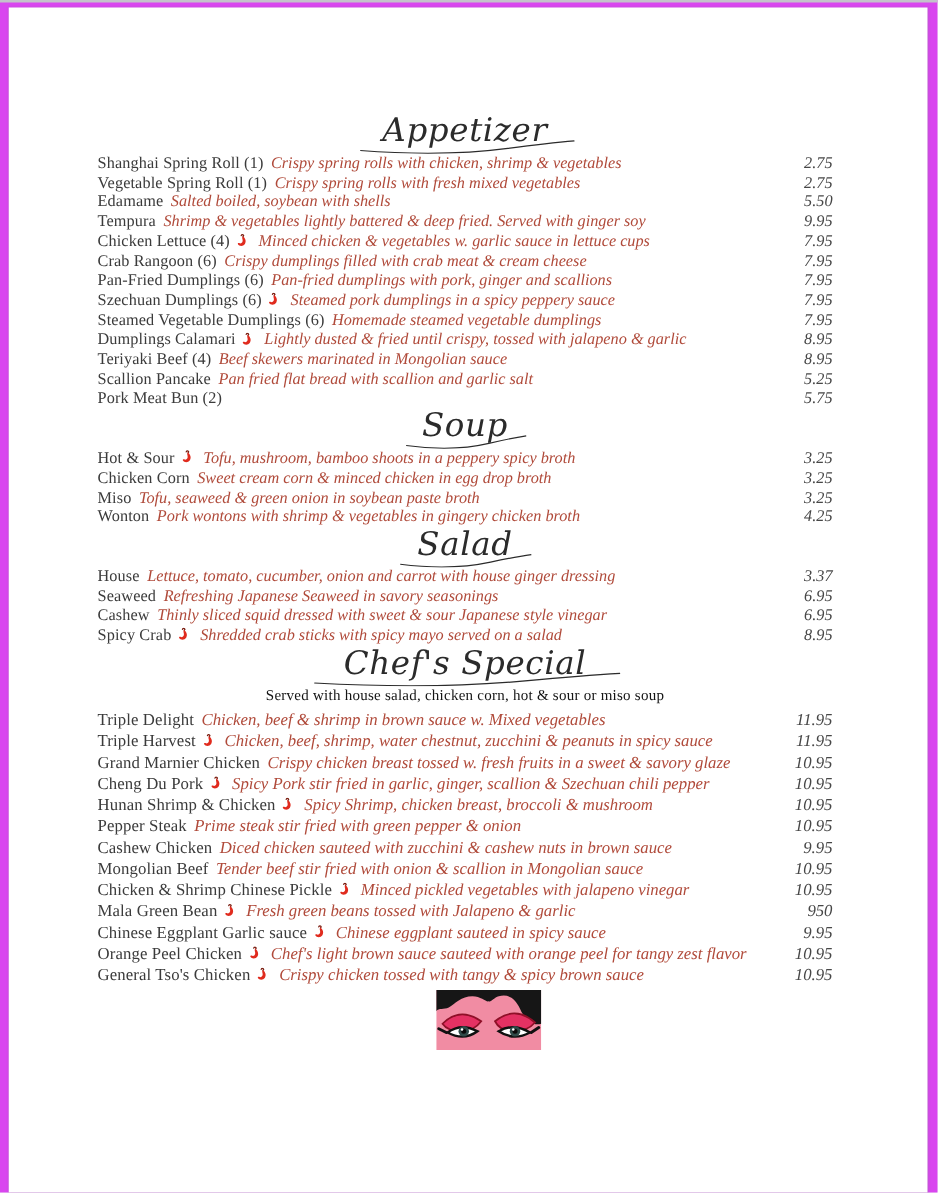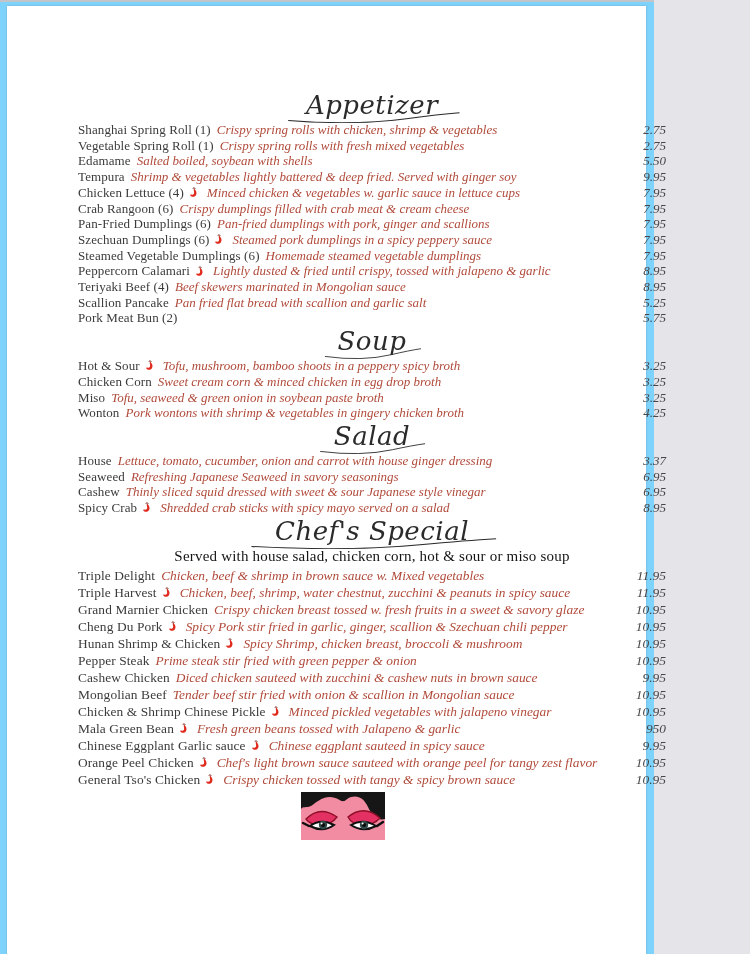--- a/index.html
+++ b/index.html
@@ -2,42 +2,42 @@
 <html><head>
 <meta charset="utf-8">
 <style>
   html,body{margin:0;padding:0;}
   body{
     width:750px;height:954px;
     background:#e4e4e9;
     font-family:"Liberation Serif", serif;
     overflow:hidden;
   }
-  .viewer{position:relative;width:654px;height:954px;background:#7dd3fc;}
+  .viewer{position:relative;width:750px;height:954px;background:#d946ef;}
   .viewer::before{content:"";position:absolute;top:0;left:0;right:0;height:2px;background:#c3c3ca;}
   .page{
     position:absolute;top:6px;left:7px;right:8px;bottom:0;
     background:#ffffff;
     box-shadow:0 0 2px rgba(120,120,135,.45);
   }
   .menu{margin:0 0 0 71px;width:588px;}
   
   .heading{
     margin:0;text-align:center;font-weight:normal;
     font-family:"DejaVu Serif", serif;font-style:italic;
     font-size:26px;line-height:30px;color:#2b2b2b;letter-spacing:.5px;
   }
   .heading .head-wrap{position:relative;display:inline-block;padding:0 6px;}
   .heading .swash{position:absolute;left:-12%;bottom:-3px;width:126%;height:12px;}
   .heading .swash path{stroke:#2b2b2b;stroke-width:1.1;fill:none;}
   .menu-section{margin:0;}
   .menu-section.first .heading{padding-top:84px;}
   .note{
     margin:1px 0 2px 0;text-align:center;
-    font-size:15px;line-height:18px;color:#141414;letter-spacing:.2px;
+    font-size:12px;line-height:18px;color:#141414;letter-spacing:.2px;
   }
   .items{margin:2px 0 0 0;}
   .row{
     display:flex;align-items:baseline;white-space:nowrap;
     font-size:13px;line-height:15.7px;
   }
   .menu-section.large .row{font-size:13.4px;line-height:17px;}
   .name{color:#3b3b3b;letter-spacing:.1px;}
   .spicy{margin:0 3px 0 5px;flex:0 0 auto;align-self:center;line-height:0;}
   .desc{margin-left:6px;font-style:italic;color:#b04a3a;}
@@ -129,21 +129,21 @@
   </div>
 
   <div class="row">
     <span class="name">Steamed Vegetable Dumplings (6)</span>
 
     <span class="desc">Homemade steamed vegetable dumplings</span>
     <span class="price">7.95</span>
   </div>
 
   <div class="row">
-    <span class="name">Peppercorn Calamari</span>
+    <span class="name">Dumplings Calamari</span>
     <span class="spicy">
       <svg width="9" height="11" viewBox="0 0 10 12">
         <path d="M4.4,1.6 C4.8,0.4 6.4,0.4 6.6,1.6 L6,2.6" stroke="#7a1d10" stroke-width="1.1" fill="none" stroke-linecap="round"></path>
         <path d="M5.9,2.2 C8,3.8 9.2,6.6 7.7,9 C6.1,11.4 2.6,11.1 1.5,9.3 C1,8.5 1.8,7.8 2.6,8.2 C4.5,9.1 6.2,7.6 5.6,5.1 C5.3,3.8 5,3 5.9,2.2 Z" fill="#e02b1e"></path>
       </svg>
     </span>
     <span class="desc">Lightly dusted &amp; fried until crispy, tossed with jalapeno &amp; garlic</span>
     <span class="price">8.95</span>
   </div>
 

